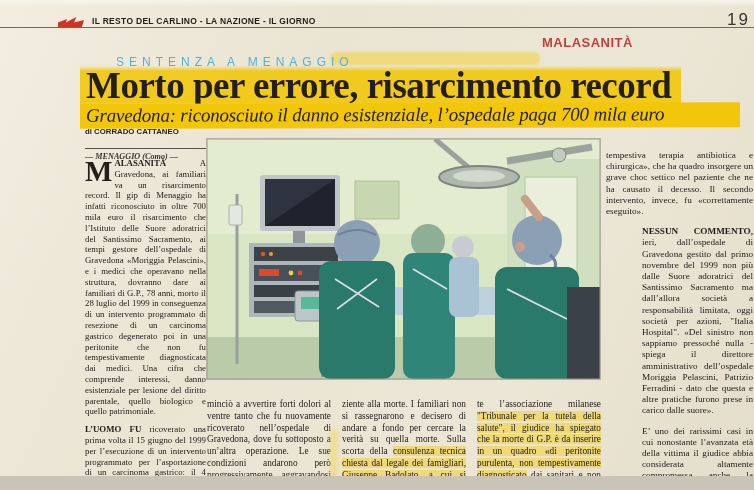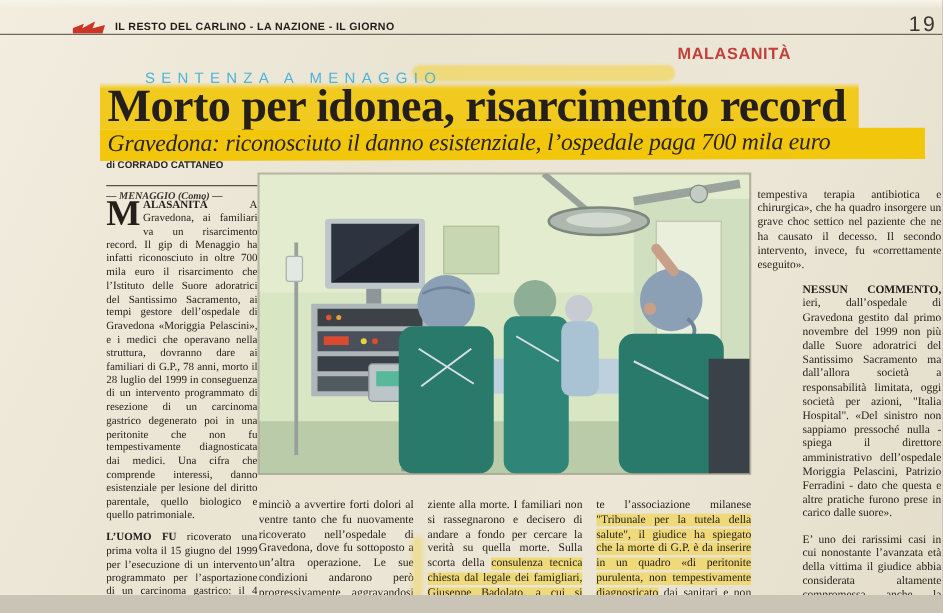--- a/index.html
+++ b/index.html
@@ -82,21 +82,21 @@
     <span class="logo-mark"></span>
     <span class="papers">IL RESTO DEL CARLINO - LA NAZIONE - IL GIORNO</span>
     <span class="pagenum">19</span>
     <span class="tag">MALASANITÀ</span>
   </div>
   <div class="masthead-rule"></div>
 
   <div class="kicker-smear"></div>
   <div class="kicker">SENTENZA A MENAGGIO</div>
   <div class="headline">
-    <span>Morto per idonea, risarcimento record</span>
+    <span>Morto per errore, risarcimento record</span>
   </div>
   <div class="subhead">
     <span>Gravedona: riconosciuto il danno esistenziale, l’ospedale paga 700 mila euro</span>
   </div>
 
   <div class="byline-block">
     <div class="byline">di CORRADO CATTANEO</div>
     <div class="dateline">— MENAGGIO (Como) —</div>
   </div>
 

